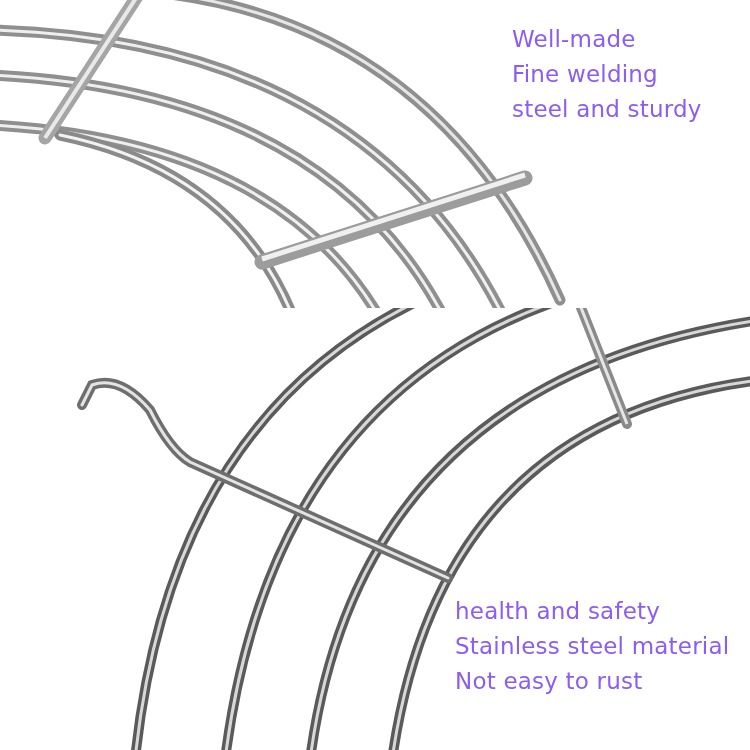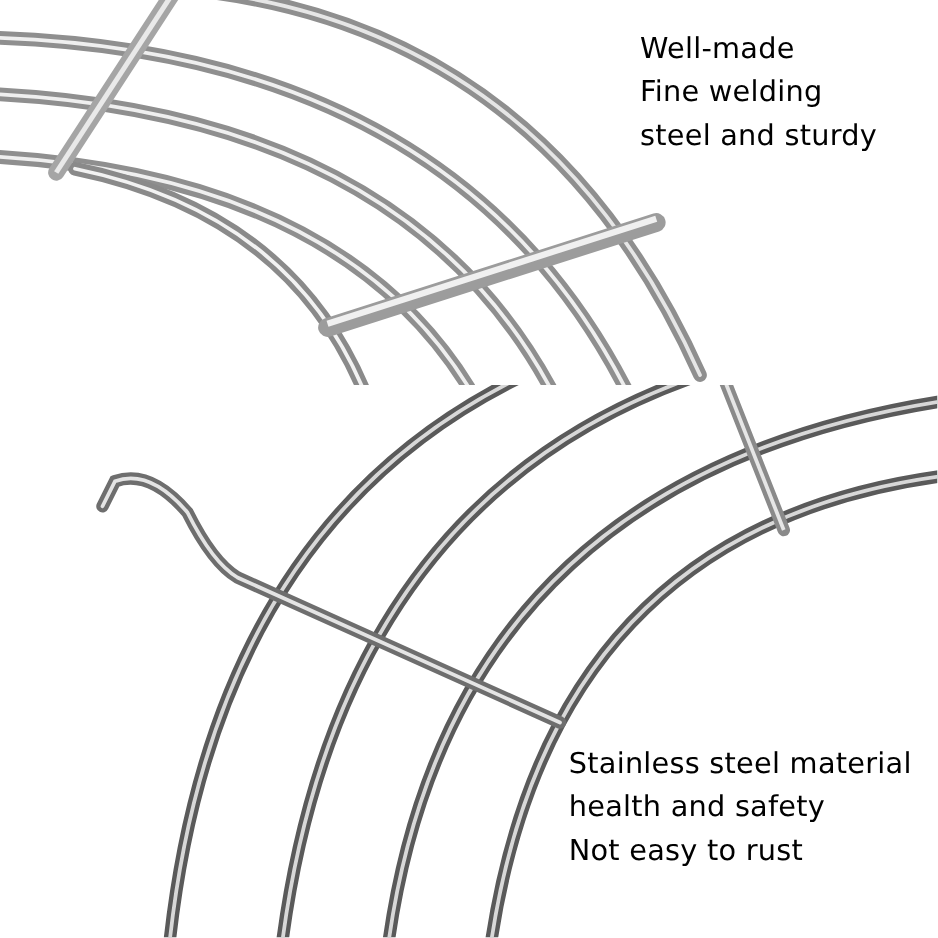--- a/index.html
+++ b/index.html
@@ -4,21 +4,21 @@
   <style>
     html, body { margin: 0; padding: 0; background: #ffffff; }
     body { width: 750px; height: 750px; position: relative; overflow: hidden; }
     .panel { position: absolute; left: 0; width: 750px; overflow: hidden; background: #ffffff; }
     .panel-top { top: 0; height: 308px; }
     .panel-bottom { top: 308px; height: 442px; }
     .panel svg { position: absolute; left: 0; top: 0; }
     .caption {
       position: absolute;
       font-family: "DejaVu Sans", sans-serif;
-      color: #000000;
+      color: #8b5cf6;
       font-size: 23px;
       line-height: 35px;
       letter-spacing: 0.2px;
     }
     .caption-top { left: 512px; top: 22px; }
     .caption-bottom { left: 455px; top: 594px; }
     .caption div { white-space: nowrap; }
   </style>
 </head>
 <body>
@@ -90,16 +90,16 @@
     </g>
 
     <g fill="none" stroke-linecap="round">
       <path d="M 82 405 L 92 385 Q 120 375 150 410 Q 170 450 190 462 L 448 578" stroke="#6e6e6e" stroke-width="10"></path>
       <path d="M 82 405 L 92 385 Q 120 375 150 410 Q 170 450 190 462 L 448 578" stroke="#e4e4e4" stroke-width="3"></path>
     </g>
   </svg>
 </div>
 
 <div class="caption caption-bottom">
+  <div>health and safety</div>
   <div>Stainless steel material</div>
-  <div>health and safety</div>
   <div>Not easy to rust</div>
 </div>
 
 </body></html>

